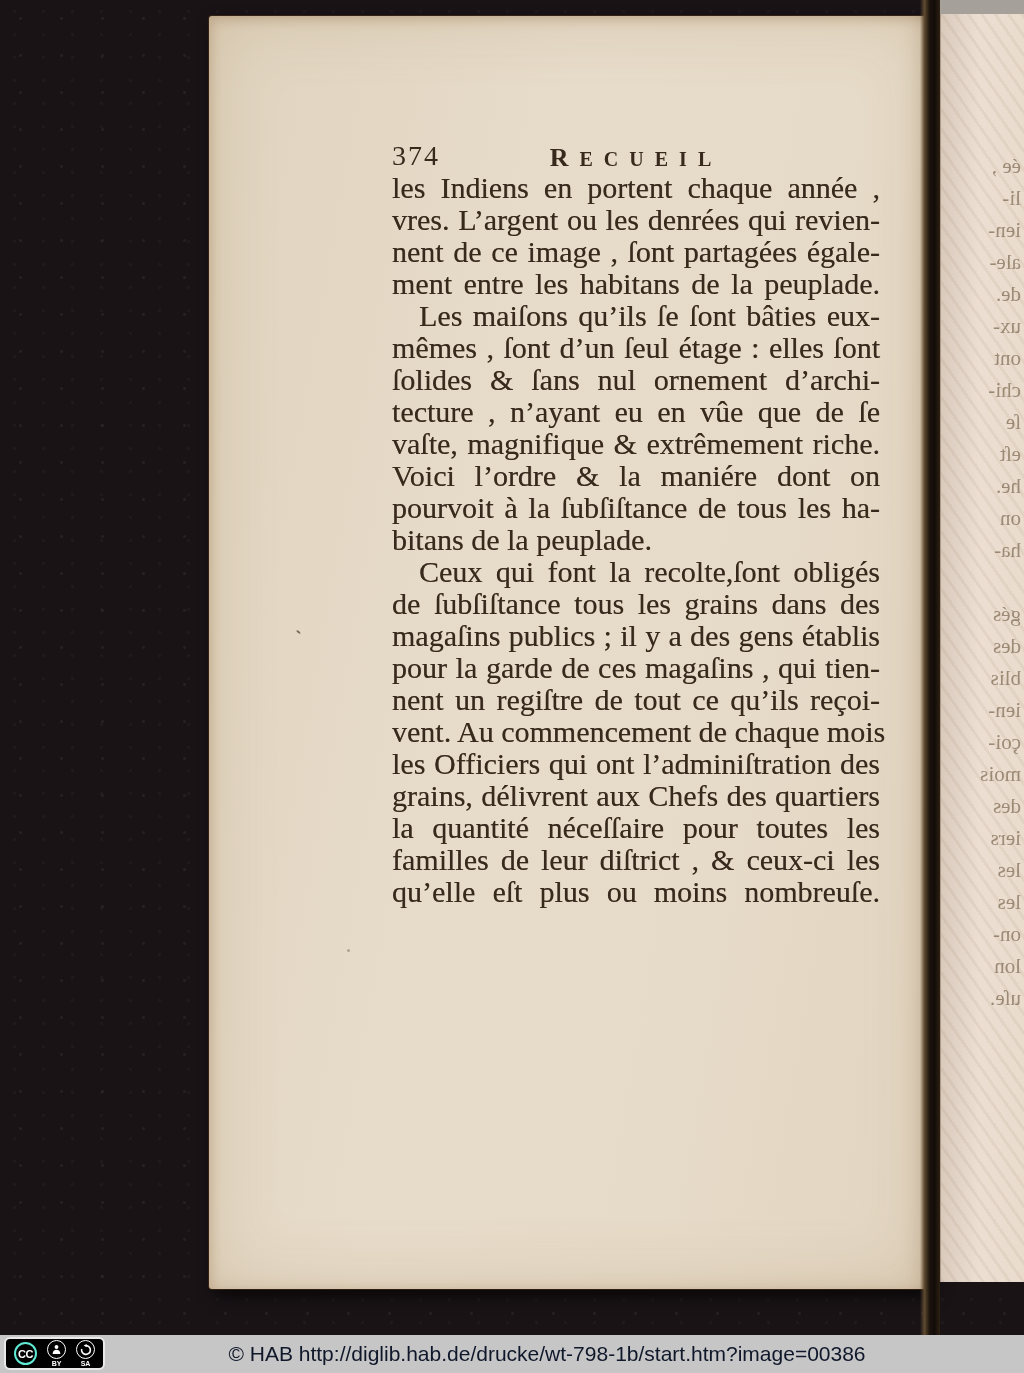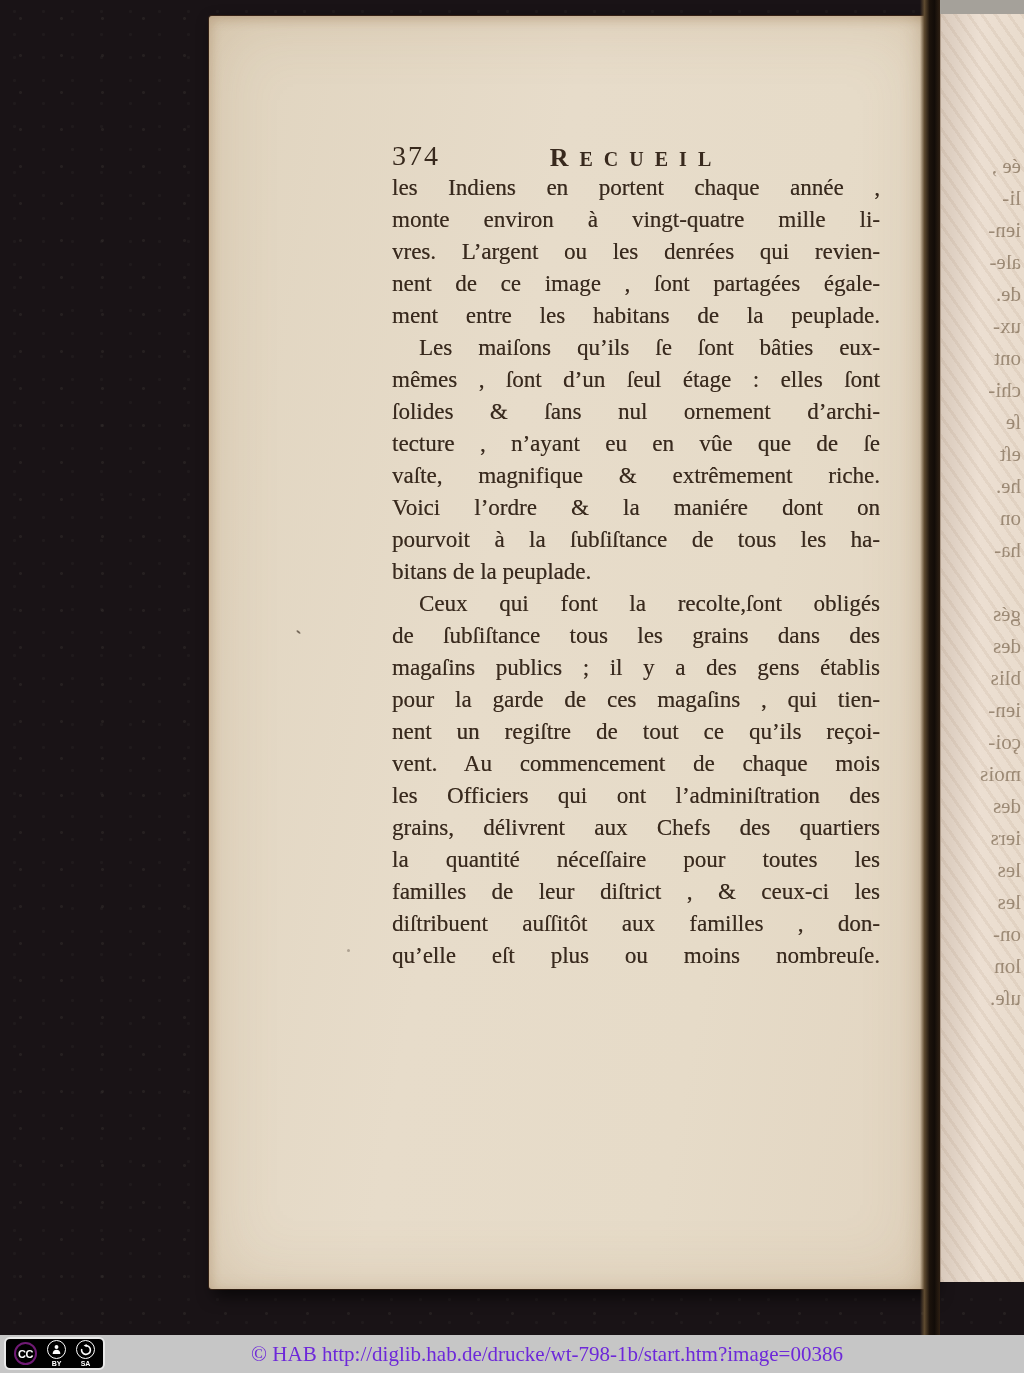--- a/index.html
+++ b/index.html
@@ -27,21 +27,21 @@
   .text-block{position:absolute;left:183px;top:119px;width:488px;color:var(--ink,#38291d);margin-top:8px;}
   .header-row{position:relative;height:30px;}
   .page-num{position:absolute;left:0;top:-3px;font-size:28px;letter-spacing:2px;}
   .running-title{
     position:absolute;left:0;right:0;top:0;text-align:center;
     font-size:20px;font-weight:bold;letter-spacing:0.55em;display:block;font-family:Liberation Serif, serif;
   }
   .running-title::first-letter{font-size:26px;}
   #lines{position:relative;margin-top:-1px;}
   .bline{
-    height:32px;line-height:32px;font-size:23px;
+    height:32px;line-height:32px;font-size:30px;
     text-align:justify;text-align-last:justify;
     text-shadow:0.3px 0.3px 0.6px rgba(56,41,29,.55);
     white-space:nowrap;
   }
   .bline.nj{text-align:left;text-align-last:left;}
   .bline.ind{text-indent:27px;}
   .speck{position:absolute;background:rgba(62,47,36,.65);border-radius:50%;}
   .speck.s1{left:87px;top:615px;width:5px;height:2px;transform:rotate(40deg);}
   .speck.s2{left:138px;top:933px;width:3px;height:3px;opacity:.5;}
   
@@ -65,31 +65,31 @@
     transform:scaleX(-1);filter:blur(.5px);text-align:left;white-space:nowrap;overflow:hidden;
   }
   .gray-wedge{position:absolute;left:940px;top:0;width:84px;height:15px;background:#a5a19a;}
   
   .footer-bar{
     position:absolute;left:0;top:1335px;width:1024px;height:38px;
     background:var(--footer-bar,#c6c6c6);
     display:flex;align-items:center;justify-content:center;
   }
   .footer-text{
-    font-family:Liberation Serif, serif;font-size:21px;color:#6d28d9;
+    font-family:Liberation Sans, sans-serif;font-size:21px;color:#0f172a;
     margin-left:70px;letter-spacing:0;
   }
   .cc-badge{
     position:absolute;left:4px;top:2px;width:101px;height:33px;
     background:#000;border:2px solid #e9e9e9;border-radius:6px;
     display:flex;align-items:center;justify-content:space-around;
     padding:0 3px;box-sizing:border-box;
   }
   .cc-circle{
-    width:23px;height:23px;border:2px solid #701a75;border-radius:50%;
+    width:23px;height:23px;border:2px solid #5eead4;border-radius:50%;
     color:#fff;font-weight:bold;font-size:11px;letter-spacing:-0.5px;
     display:flex;align-items:center;justify-content:center;
     font-family:"Liberation Sans",sans-serif;box-sizing:border-box;
   }
   .li-wrap{display:flex;flex-direction:column;align-items:center;}
   .li-icon{
     width:19px;height:19px;border:1.5px solid #fff;border-radius:50%;
     display:flex;align-items:center;justify-content:center;box-sizing:border-box;
   }
   .li-lbl{
@@ -103,21 +103,20 @@
 <div class="stage">
 
   <div class="page-main">
     <div class="text-block">
       <div class="header-row">
         <span class="page-num">374</span>
         <span class="running-title">RECUEIL</span>
       </div>
       <div id="lines">
           <div class="bline">les Indiens en portent chaque année ,</div>
-          <div class="bline">monte environ à vingt-quatre mille li-</div>
           <div class="bline">vres. L’argent ou les denrées qui revien-</div>
           <div class="bline">nent de ce image , ſont partagées égale-</div>
           <div class="bline">ment entre les habitans de la peuplade.</div>
           <div class="bline ind">Les maiſons qu’ils ſe ſont bâties eux-</div>
           <div class="bline">mêmes , ſont d’un ſeul étage : elles ſont</div>
           <div class="bline">ſolides &amp; ſans nul ornement d’archi-</div>
           <div class="bline">tecture , n’ayant eu en vûe que de ſe</div>
           <div class="bline">vaſte, magnifique &amp; extrêmement riche.</div>
           <div class="bline">Voici l’ordre &amp; la maniére dont on</div>
           <div class="bline">pourvoit à la ſubſiſtance de tous les ha-</div>
@@ -125,21 +124,20 @@
           <div class="bline ind">Ceux qui font la recolte,ſont obligés</div>
           <div class="bline">de ſubſiſtance tous les grains dans des</div>
           <div class="bline">magaſins publics ; il y a des gens établis</div>
           <div class="bline">pour la garde de ces magaſins , qui tien-</div>
           <div class="bline">nent un regiſtre de tout  ce qu’ils reçoi-</div>
           <div class="bline">vent. Au commencement de chaque mois</div>
           <div class="bline">les Officiers qui ont l’adminiſtration des</div>
           <div class="bline">grains, délivrent aux Chefs des quartiers</div>
           <div class="bline">la quantité néceſſaire pour toutes les</div>
           <div class="bline">familles de leur diſtrict , &amp; ceux-ci les</div>
-          <div class="bline">diſtribuent auſſitôt aux familles , don-</div>
           <div class="bline">qu’elle eſt plus ou moins nombreuſe.</div>
         </div>
     </div>
     <span class="speck s1"></span>
     <span class="speck s2"></span>
   </div>
 
   <div class="gap-strip"></div>
 
   <div class="gray-wedge"></div>

